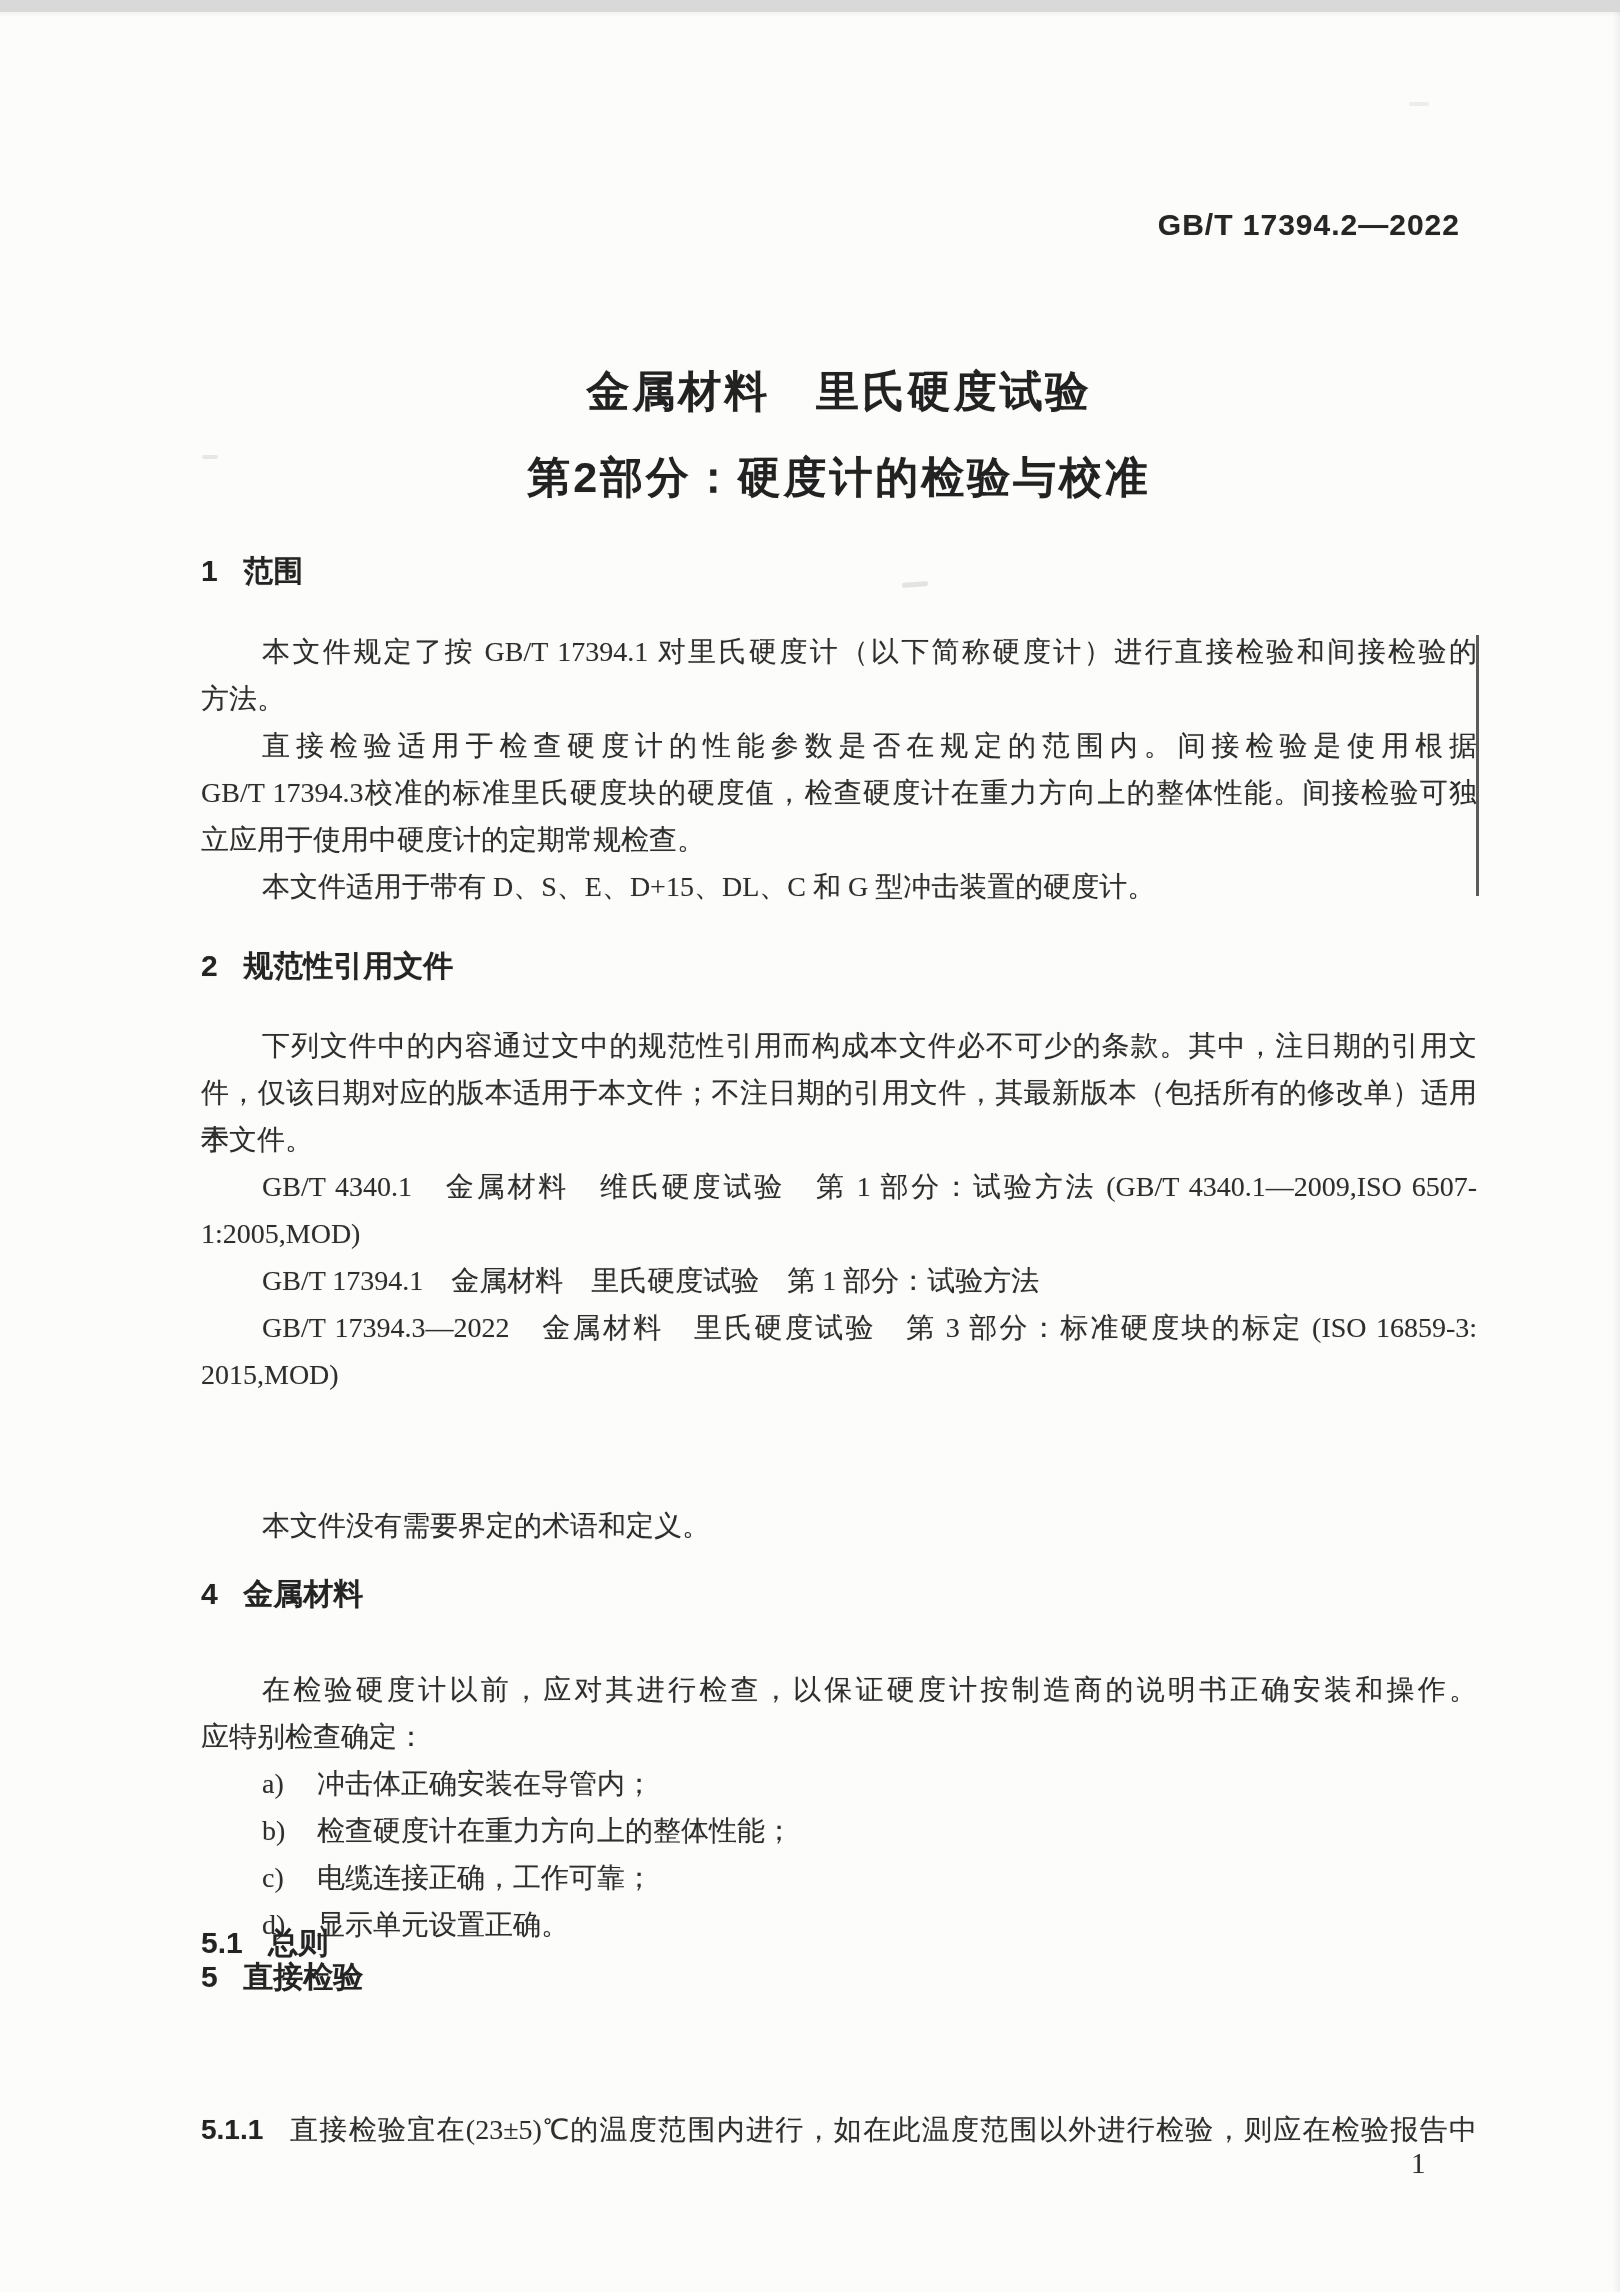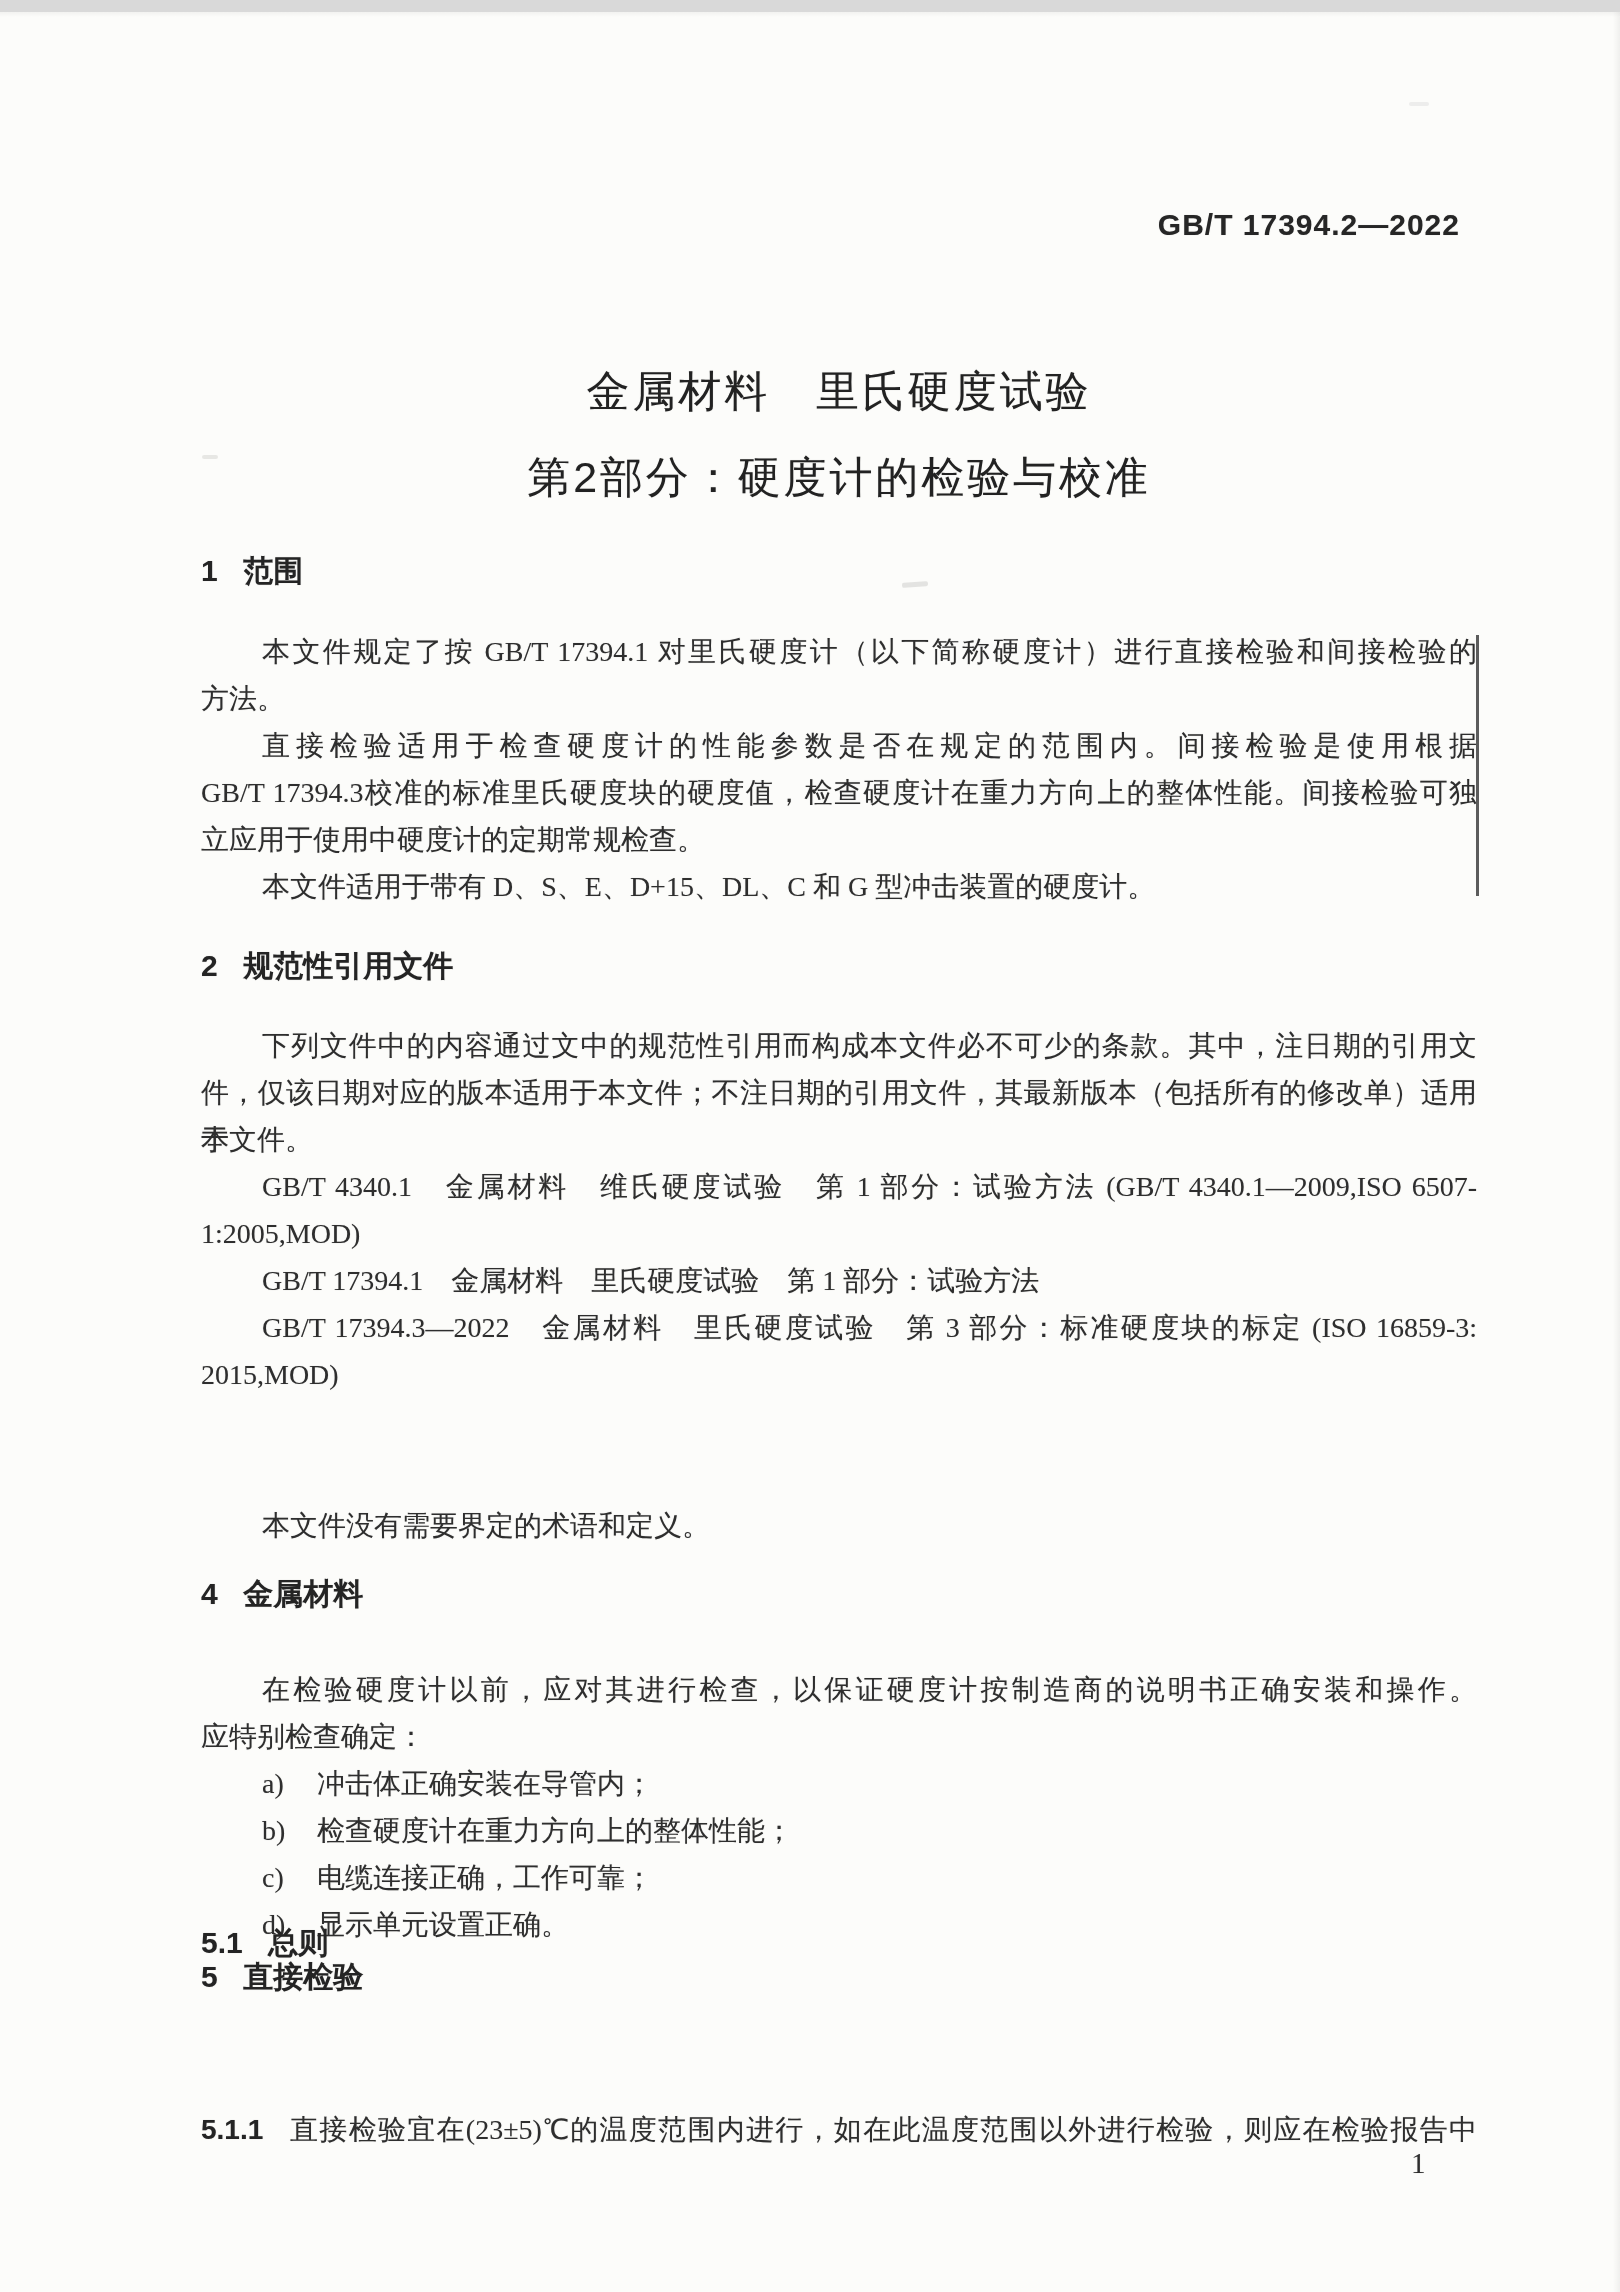--- a/index.html
+++ b/index.html
@@ -21,21 +21,21 @@
 
   .header-code{
     position:absolute;top:196px;right:160px;
     font-family:"Liberation Sans", sans-serif;
     font-weight:bold;font-size:30px;letter-spacing:1px;color:#262626;
   }
   .title-line{
     position:absolute;left:201px;width:1276px;
     text-align:center;
     font-family:"Liberation Sans", sans-serif;
-    font-weight:normal;font-size:43px;letter-spacing:2.9px;color:#222;
+    font-weight:bold;font-size:43px;letter-spacing:2.9px;color:#222;
     white-space:nowrap;
   }
   .t1{top:351px;}
   .t2{top:437px;}
 
   .h{
     position:absolute;left:201px;width:1276px;
     font-family:"Liberation Sans", sans-serif;
     font-weight:bold;font-size:30px;color:#242424;
     white-space:nowrap;

